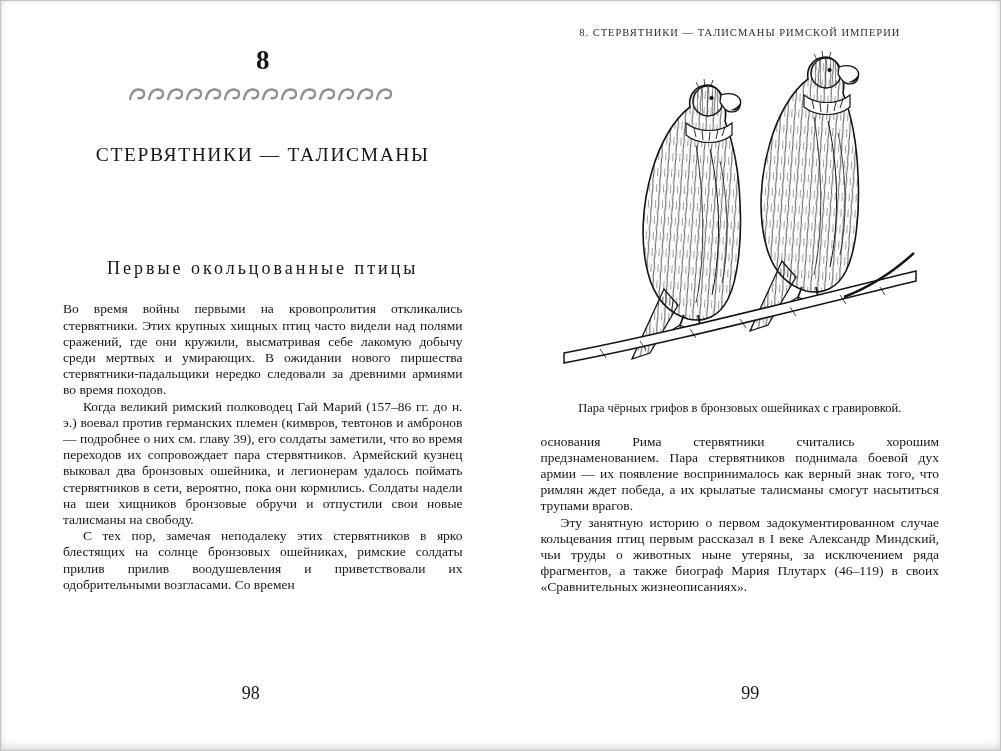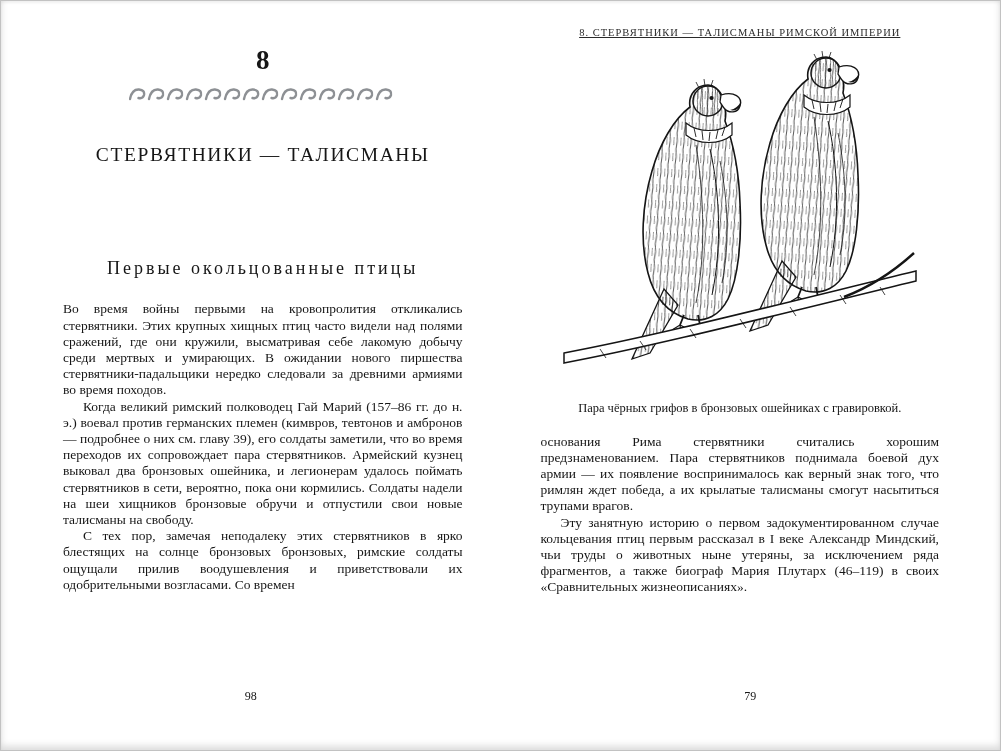--- a/index.html
+++ b/index.html
@@ -54,29 +54,28 @@
     hyphens: auto;
   }
   .body-text p { margin: 0; }
   .body-text p.indent { text-indent: 20px; }
 
   .page-number {
     position: absolute;
     bottom: 46px;
     left: 0; right: 0;
     text-align: center;
-    font-size: 12px;
+    font-size: 18px;
   }
 
   .running-header {
     text-align: center;
     font-size: 10.5px;
     letter-spacing: 1px;
     color: #2a2a2a;
-    text-decoration: underline;
   }
 
   .illustration-wrap {
     margin-top: 10px;
     height: 332px;
     display: flex;
     justify-content: center;
     align-items: flex-start;
   }
 
@@ -122,21 +121,21 @@
 
     <div class="chapter-title">
       <div>СТЕРВЯТНИКИ — ТАЛИСМАНЫ</div>
     </div>
 
     <div class="section-heading">Первые окольцованные птицы</div>
 
     <div class="body-text">
       <p>Во время войны первыми на кровопролития откликались стервятники. Этих крупных хищных птиц часто видели над полями сражений, где они кружили, высматривая себе лакомую добычу среди мертвых и умирающих. В ожидании нового пиршества стервятники-падальщики нередко следовали за древними армиями во время походов.</p>
       <p class="indent">Когда великий римский полководец Гай Марий (157–86 гг. до н. э.) воевал против германских племен (кимвров, тевтонов и амбронов — подробнее о них см. главу 39), его солдаты заметили, что во время переходов их сопровождает пара стервятников. Армейский кузнец выковал два бронзовых ошейника, и легионерам удалось поймать стервятников в сети, вероятно, пока они кормились. Солдаты надели на шеи хищников бронзовые обручи и отпустили свои новые талисманы на свободу.</p>
-      <p class="indent">С тех пор, замечая неподалеку этих стервятников в ярко блестящих на солнце бронзовых бронзовых, римские солдаты ощущали прилив воодушевления и приветствовали их одобрительными возгласами. Со времен</p>
+      <p class="indent">С тех пор, замечая неподалеку этих стервятников в ярко блестящих на солнце бронзовых ошейниках, римские солдаты прилив прилив воодушевления и приветствовали их одобрительными возгласами. Со времен</p>
     </div>
 
     <div class="page-number">98</div>
   </div>
 
   <div class="page page-right">
     <div class="running-header">8. СТЕРВЯТНИКИ — ТАЛИСМАНЫ РИМСКОЙ ИМПЕРИИ</div>
 
     <div class="illustration-wrap">
       <svg width="360" height="326" viewBox="0 -8 360 324" aria-hidden="true">
@@ -186,16 +185,16 @@
 
     <div class="caption">
       <div>Пара чёрных грифов в бронзовых ошейниках с гравировкой.</div>
     </div>
 
     <div class="body-text rp-body">
       <p>основания Рима стервятники считались хорошим предзнаменованием. Пара стервятников поднимала боевой дух армии — их появление воспринималось как верный знак того, что римлян ждет победа, а их крылатые талисманы смогут насытиться трупами врагов.</p>
       <p class="indent">Эту занятную историю о первом задокументированном случае кольцевания птиц первым рассказал в I веке Александр Миндский, чьи труды о животных ныне утеряны, за исключением ряда фрагментов, а также биограф Мария Плутарх (46–119) в своих «Сравнительных жизнеописаниях».</p>
     </div>
 
-    <div class="page-number">79</div>
+    <div class="page-number">99</div>
   </div>
 
 </div>
 
 </body></html>

